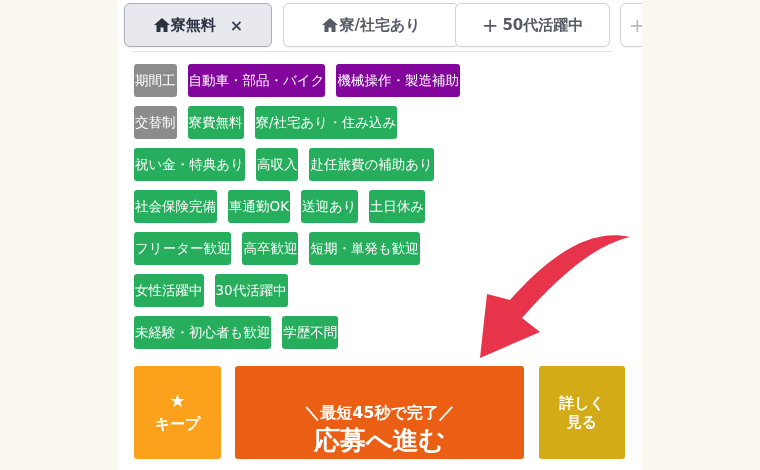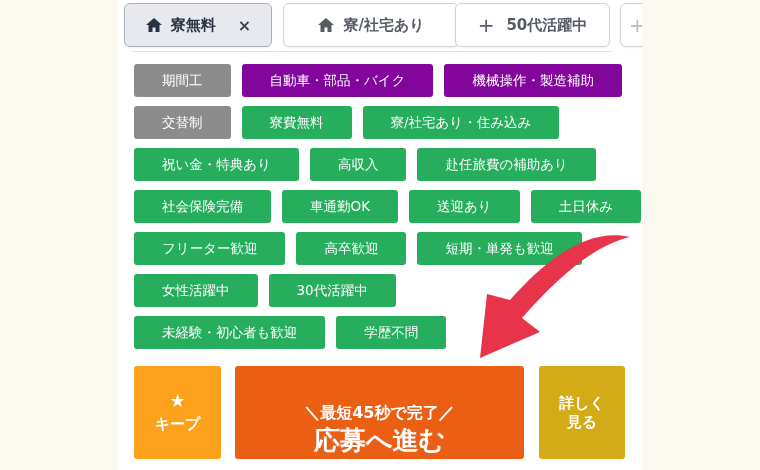--- a/index.html
+++ b/index.html
@@ -16,32 +16,32 @@
     .filter-bar {
       position: absolute; left: 0; top: 0; width: 524px; height: 56px;
     }
     .filter-underline {
       position: absolute; left: 14px; top: 51px; width: 480px; height: 1px; background: #e3e3e3;
     }
     .fchip {
       position: absolute; top: 3px; height: 44px; box-sizing: border-box;
       border: 1px solid #cfd2d8; border-radius: 6px; background: #ffffff;
       display: flex; align-items: center; justify-content: center;
-      font-size: 15px; font-weight: bold; color: #565b66; gap: 8px;
+      font-size: 15px; font-weight: bold; color: #565b66; 
       box-shadow: 0 1px 2px rgba(0,0,0,0.06);
     }
     .fchip.active { background: #e8e9ee; border-color: #a9adb6; color: #2a3342; }
     .fchip .ico { display: inline-flex; width: 18px; height: 18px; }
     .fchip .x { font-weight: bold; font-size: 16px; margin-left: 14px; color: #3a4150; }
     .fchip .plus { font-size: 20px; font-weight: normal; margin-right: 4px; }
 
     .chips { position: absolute; left: 16px; top: 64px; width: 500px; }
     .chip-row { display: flex; gap: 11px; height: 33px; margin-bottom: 9px; }
     .chip {
-      height: 33px; box-sizing: border-box; padding: 0 28px;
+      height: 33px; box-sizing: border-box; padding: 0 1px;
       border-radius: 3px; color: #fff; font-size: 13.5px;
       display: flex; align-items: center; white-space: nowrap;
     }
     .chip.gray { background: #8c8c8c; }
     .chip.purple { background: #82059c; }
     .chip.green { background: #27ae5c; }
 
     .arrow { position: absolute; left: 0; top: 0; pointer-events: none; }
 
     .btn {

